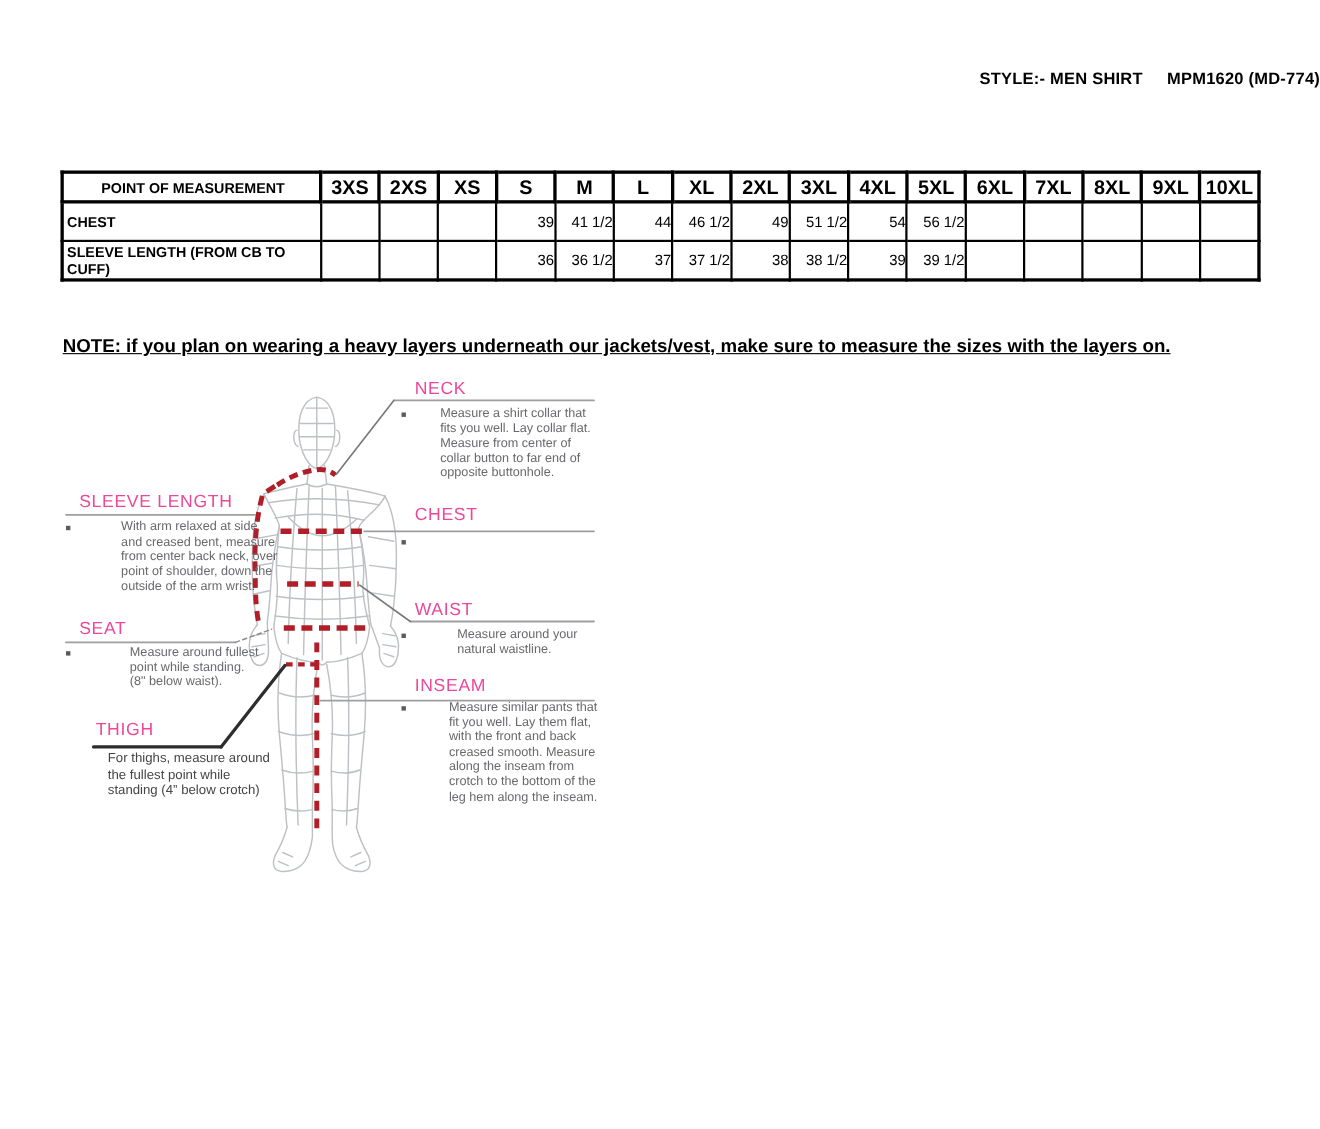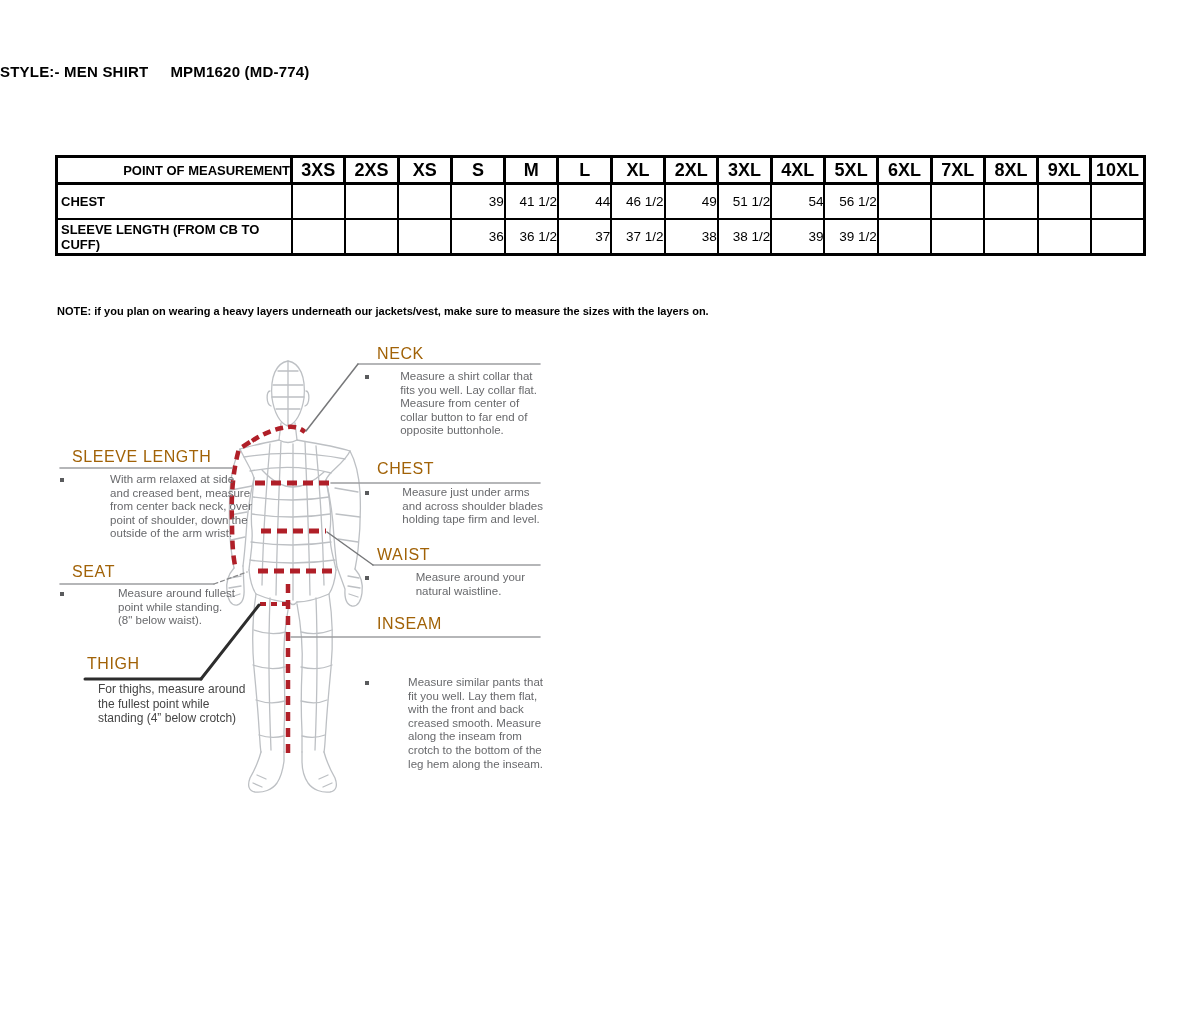--- a/index.html
+++ b/index.html
@@ -1,34 +1,34 @@
 <!DOCTYPE html>
 <html><head>
 <meta charset="utf-8">
 <style>
   html,body{margin:0;padding:0;background:#ffffff;}
   .page{position:relative;width:1200px;height:1026px;background:#ffffff;overflow:hidden;
         font-family:"Liberation Sans",sans-serif;color:#000;}
   
-  .doc-title{position:absolute;left:0;top:63px;width:1200px;text-align:left;
+  .doc-title{position:absolute;left:0;top:63px;width:1200px;text-align:right;
              font-size:15px;font-weight:bold;letter-spacing:0.2px;}
   .doc-title .gap{display:inline-block;width:22px;}
   
   table.size-table{position:absolute;left:55px;top:155px;width:1088px;
                    border-collapse:collapse;table-layout:fixed;border:3px solid #000;}
   table.size-table th{border:3px solid #000;font-size:18px;font-weight:bold;
                       height:24px;text-align:center;padding:0;}
-  table.size-table th.pom{text-align:right;padding-left:3px;font-size:13px;border-radius:12px;}
+  table.size-table th.pom{text-align:center;padding-left:3px;font-size:13px;border-radius:12px;}
   table.size-table td{border:2px solid #000;font-size:13.5px;height:33px;
                       text-align:right;padding:0;}
   table.size-table td.pom{text-align:left;padding-left:3px;font-weight:bold;font-size:13px;}
   
-  .note-line{position:absolute;left:57px;top:305px;font-size:11px;font-weight:bold;}
-  
-  .dg-heading{position:absolute;font-size:16px;font-weight:400;color:#a16207;
+  .note-line{position:absolute;left:57px;top:305px;font-size:17px;font-weight:bold;text-decoration:underline;}
+  
+  .dg-heading{position:absolute;font-size:16px;font-weight:400;color:#ec4899;
               letter-spacing:0.6px;}
   .dg-para{position:absolute;display:flex;align-items:flex-start;
            font-size:11.5px;line-height:13.6px;color:#68696c;justify-content:space-between;}
   .dg-para .bullet{flex:0 0 auto;width:4px;height:4px;background:#5a5b5d;
                    margin:5px 8px 0 0;}
   .dg-para .ptext{white-space:pre-line;}
   .dg-para.dark{color:#454545;font-size:12px;line-height:14.6px;margin-left:11px;}
   svg.diagram-svg{position:absolute;left:0;top:0;}
 </style>
 </head>
@@ -237,42 +237,39 @@
     <span class="ptext">With arm relaxed at side
 and creased bent, measure
 from center back neck, over
 point of shoulder, down the
 outside of the arm wrist.</span>
   </div>
 
   <div class="dg-heading" style="left:377px;top:460px">CHEST</div>
   <div class="dg-para" style="left:365px;top:486px;width:178px">
     <span class="bullet"></span>
-    <span class="ptext">Measure just under arms
-and across shoulder blades
-holding tape firm and level.</span>
   </div>
 
   <div class="dg-heading" style="left:377px;top:546px">WAIST</div>
   <div class="dg-para" style="left:365px;top:571px;width:160px">
     <span class="bullet"></span>
     <span class="ptext">Measure around your
 natural waistline.</span>
   </div>
 
   <div class="dg-heading" style="left:72px;top:563px">SEAT</div>
   <div class="dg-para" style="left:60px;top:587px;width:175px">
     <span class="bullet"></span>
     <span class="ptext">Measure around fullest
 point while standing.
 (8" below waist).</span>
   </div>
 
   <div class="dg-heading" style="left:377px;top:615px">INSEAM</div>
-  <div class="dg-para" style="left:365px;top:676px;width:178px">
+  <div class="dg-para" style="left:365px;top:637px;width:178px">
     <span class="bullet"></span>
     <span class="ptext">Measure similar pants that
 fit you well. Lay them flat,
 with the front and back
 creased smooth. Measure
 along the inseam from
 crotch to the bottom of the
 leg hem along the inseam.</span>
   </div>
 

